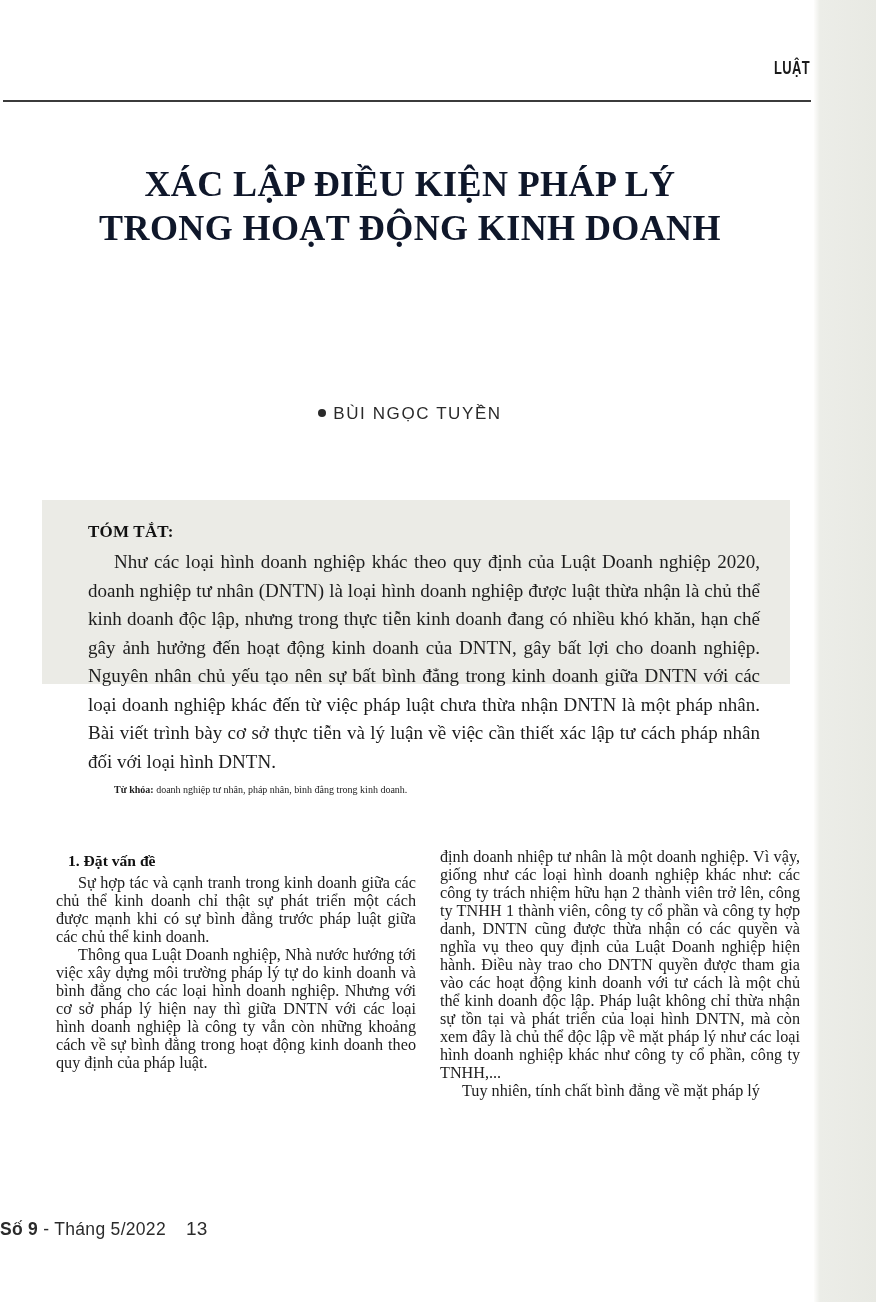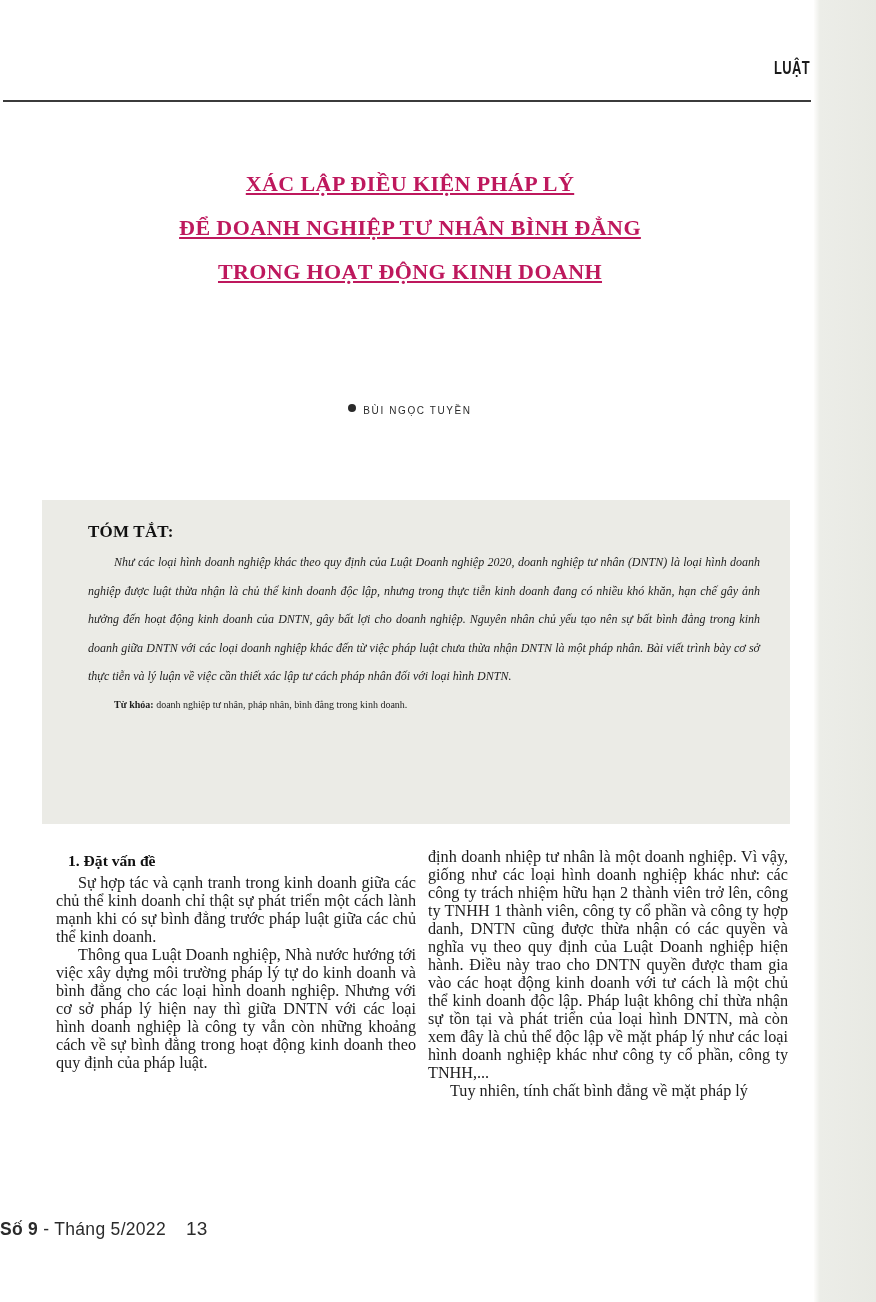--- a/index.html
+++ b/index.html
@@ -62,98 +62,96 @@
   .title-block {
     position: absolute;
     top: 162px;
     left: 28px;
     width: 764px;
     text-align: center;
   }
   .title-line {
     font-family: "Liberation Serif", "DejaVu Serif", serif;
     font-weight: bold;
-    font-size: 22px;
+    font-size: 36px;
     line-height: 44px;
     letter-spacing: 0.4px;
-    color: #be185d;
+    color: #0f172a;
     white-space: nowrap;
-    text-decoration: underline;
   }
 
   
   .author-line {
     position: absolute;
     top: 404px;
     left: 28px;
     width: 764px;
     text-align: center;
     font-family: "Liberation Sans", "DejaVu Sans", sans-serif;
-    font-size: 10px;
+    font-size: 17px;
     font-weight: 500;
     letter-spacing: 1.6px;
     color: #2a2a2a;
   }
   .author-bullet {
     display: inline-block;
     width: 8px;
     height: 8px;
     border-radius: 50%;
     background: #2a2a2a;
     margin-right: 7px;
     vertical-align: 2px;
   }
 
   
   .abstract-box {
     position: absolute;
     top: 500px;
     left: 42px;
     width: 748px;
-    height: 324px;
+    height: 184px;
     background: #ebebe6;
   }
   .abstract-inner {
     padding: 22px 30px 0 46px;
   }
   .abstract-heading {
     font-weight: bold;
     font-size: 17px;
     letter-spacing: 0.2px;
     margin-bottom: 6px;
     color: #111;
   }
   .abstract-body {
-    font-size: 12px;
+    font-size: 19px;
     line-height: 28.5px;
     text-align: justify;
     text-indent: 26px;
     color: #1d1d1d;
     margin: 0;
-    font-style: italic;
   }
   .abstract-keywords {
     font-size: 10px;
     line-height: 28.5px;
     text-align: left;
     text-indent: 26px;
     color: #1d1d1d;
     margin: 0;
   }
   .kw-label { font-weight: bold; }
 
   
   .columns {
     position: absolute;
     top: 848px;
     left: 56px;
     width: 744px;
     height: 340px;
     display: flex;
-    gap: 12px;
+    gap: 24px;
   }
   .col {
     width: 360px;
   }
   .section-heading {
     font-weight: bold;
     font-size: 15.6px;
     line-height: 25px;
     margin: 0 0 1px 0;
     text-indent: 12px;
@@ -196,40 +194,39 @@
 <div class="scan-edge"></div>
 
 <div class="page">
 
   <div class="running-head">LUẬT</div>
 
   <div class="head-rule"></div>
 
   <div class="title-block">
     <div class="title-line">XÁC LẬP ĐIỀU KIỆN PHÁP LÝ</div>
-    <div class="title-line">ĐỂ DOANH NGHIỆP TƯ NHÂN BÌNH ĐẲNG</div>
     <div class="title-line">TRONG HOẠT ĐỘNG KINH DOANH</div>
   </div>
 
   <div class="author-line">
     <span class="author-bullet"></span><span>BÙI NGỌC TUYỀN</span>
   </div>
 
   <div class="abstract-box">
     <div class="abstract-inner">
       <div class="abstract-heading">TÓM TẮT:</div>
       <p class="abstract-body">Như các loại hình doanh nghiệp khác theo quy định của Luật Doanh nghiệp 2020, doanh nghiệp tư nhân (DNTN) là loại hình doanh nghiệp được luật thừa nhận là chủ thể kinh doanh độc lập, nhưng trong thực tiễn kinh doanh đang có nhiều khó khăn, hạn chế gây ảnh hưởng đến hoạt động kinh doanh của DNTN, gây bất lợi cho doanh nghiệp. Nguyên nhân chủ yếu tạo nên sự bất bình đẳng trong kinh doanh giữa DNTN với các loại doanh nghiệp khác đến từ việc pháp luật chưa thừa nhận DNTN là một pháp nhân. Bài viết trình bày cơ sở thực tiễn và lý luận về việc cần thiết xác lập tư cách pháp nhân đối với loại hình DNTN.</p>
       <p class="abstract-keywords"><span class="kw-label">Từ khóa:</span><span> doanh nghiệp tư nhân, pháp nhân, bình đẳng trong kinh doanh.</span></p>
     </div>
   </div>
 
   <div class="columns">
     <div class="col">
       <p class="section-heading">1. Đặt vấn đề</p>
-      <p class="body-para">Sự hợp tác và cạnh tranh trong kinh doanh giữa các chủ thể kinh doanh chỉ thật sự phát triển một cách lành mạnh khi có sự bình đẳng trước pháp luật giữa các chủ thể kinh doanh.</p>
+      <p class="body-para">Sự hợp tác và cạnh tranh trong kinh doanh giữa các chủ thể kinh doanh chỉ thật sự phát triển một cách được mạnh khi có sự bình đẳng trước pháp luật giữa các chủ thể kinh doanh.</p>
       <p class="body-para">Thông qua Luật Doanh nghiệp, Nhà nước hướng tới việc xây dựng môi trường pháp lý tự do kinh doanh và bình đẳng cho các loại hình doanh nghiệp. Nhưng với cơ sở pháp lý hiện nay thì giữa DNTN với các loại hình doanh nghiệp là công ty vẫn còn những khoảng cách về sự bình đẳng trong hoạt động kinh doanh theo quy định của pháp luật.</p>
     </div>
     <div class="col">
       <p class="body-para cont">định doanh nhiệp tư nhân là một doanh nghiệp. Vì vậy, giống như các loại hình doanh nghiệp khác như: các công ty trách nhiệm hữu hạn 2 thành viên trở lên, công ty TNHH 1 thành viên, công ty cổ phần và công ty hợp danh, DNTN cũng được thừa nhận có các quyền và nghĩa vụ theo quy định của Luật Doanh nghiệp hiện hành. Điều này trao cho DNTN quyền được tham gia vào các hoạt động kinh doanh với tư cách là một chủ thể kinh doanh độc lập. Pháp luật không chỉ thừa nhận sự tồn tại và phát triển của loại hình DNTN, mà còn xem đây là chủ thể độc lập về mặt pháp lý như các loại hình doanh nghiệp khác như công ty cổ phần, công ty TNHH,...</p>
       <p class="body-para">Tuy nhiên, tính chất bình đẳng về mặt pháp lý</p>
     </div>
   </div>
 
   <div class="footer">
     <span class="issue">Số 9</span><span> - </span><span>Tháng 5/2022</span><span class="pageno">13</span>

